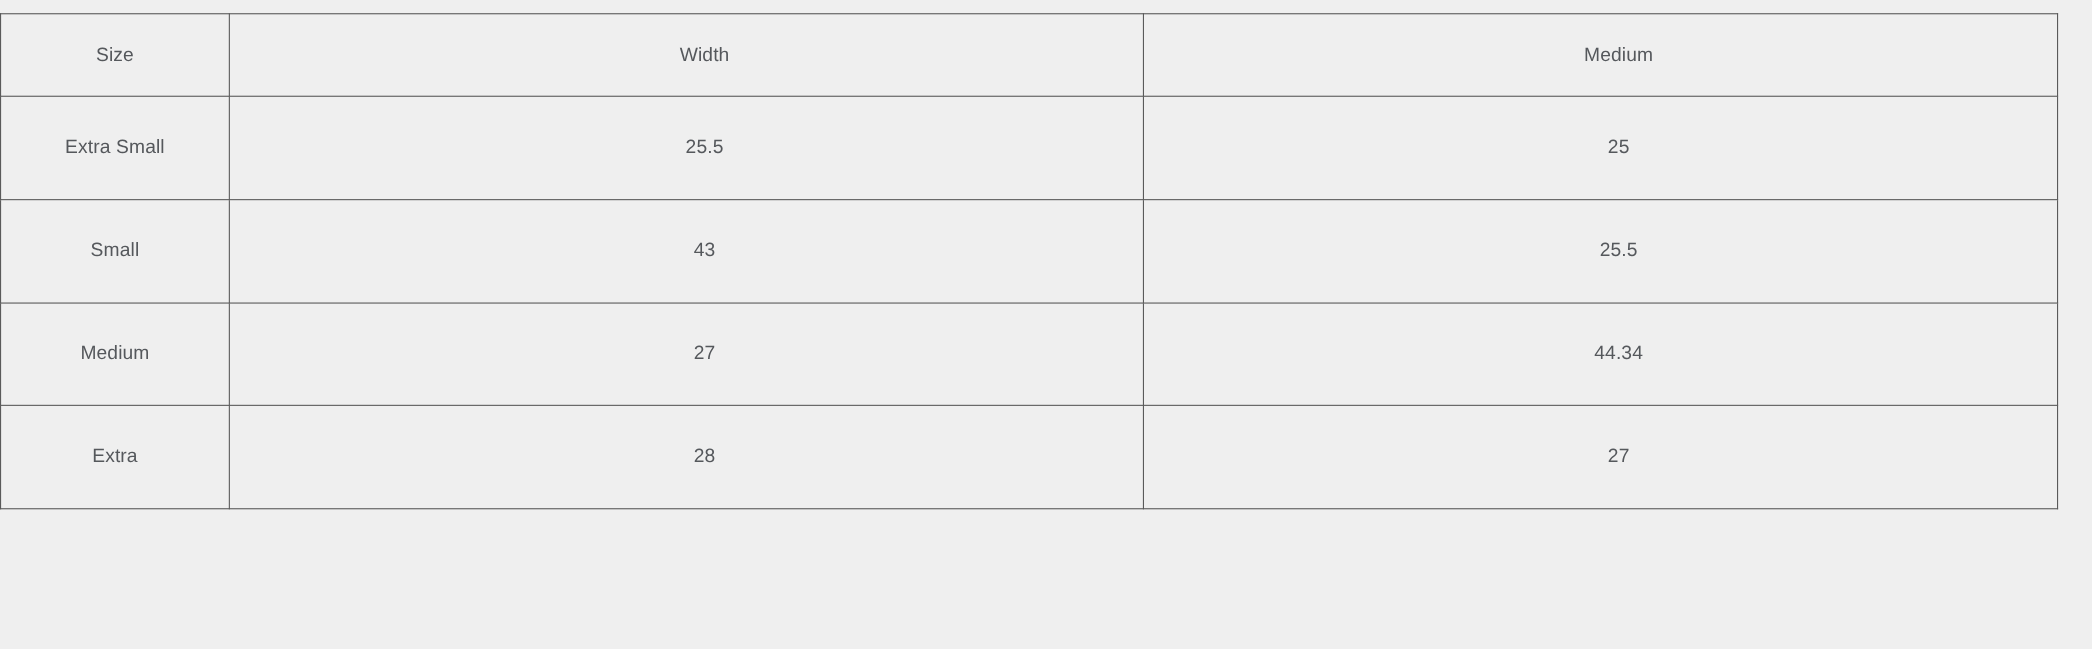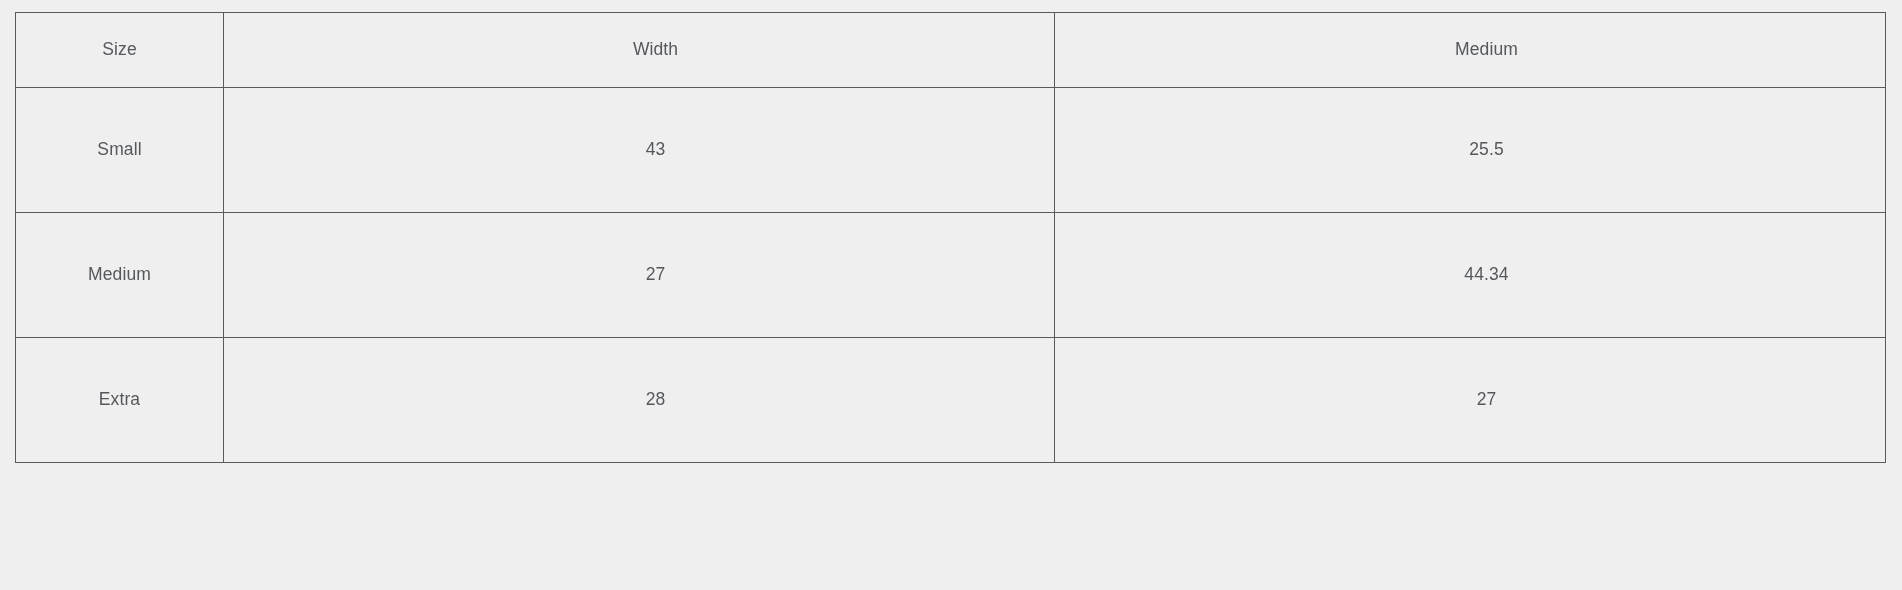--- a/index.html
+++ b/index.html
@@ -9,21 +9,21 @@
   body {
     width: 1902px;
     height: 590px;
     background: #efefef;
     font-family: "Liberation Sans", sans-serif;
     overflow: hidden;
   }
 
   #size-chart-wrap {
     position: absolute;
-    left: 15px;
+    left: 0;
     top: 12px;
     width: 1870px;
     height: 451px;
   }
 
   table.size-chart {
     width: 1870px;
     height: 451px;
     border-collapse: collapse;
     table-layout: fixed;
@@ -92,20 +92,31 @@
             <span class="cell-inner">Width</span>
           </th>
         <th class="c-num">
             <span class="cell-inner">Medium</span>
           </th>
       </tr>
     </thead>
     <tbody>
       <tr>
         <td class="c-size">
+            <span class="cell-inner">Extra Small</span>
+          </td>
+        <td class="c-num">
+            <span class="cell-inner">25.5</span>
+          </td>
+        <td class="c-num">
+            <span class="cell-inner">25</span>
+          </td>
+      </tr>
+      <tr>
+        <td class="c-size">
             <span class="cell-inner">Small</span>
           </td>
         <td class="c-num">
             <span class="cell-inner">43</span>
           </td>
         <td class="c-num">
             <span class="cell-inner">25.5</span>
           </td>
       </tr>
       <tr>

